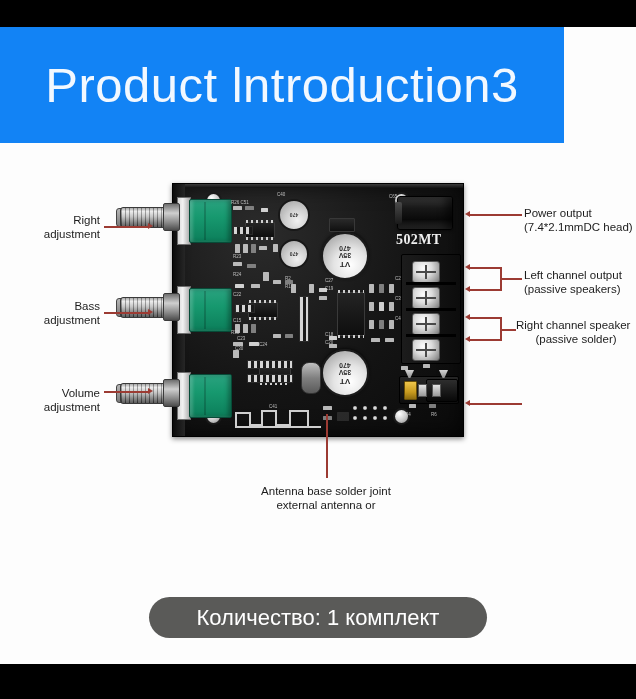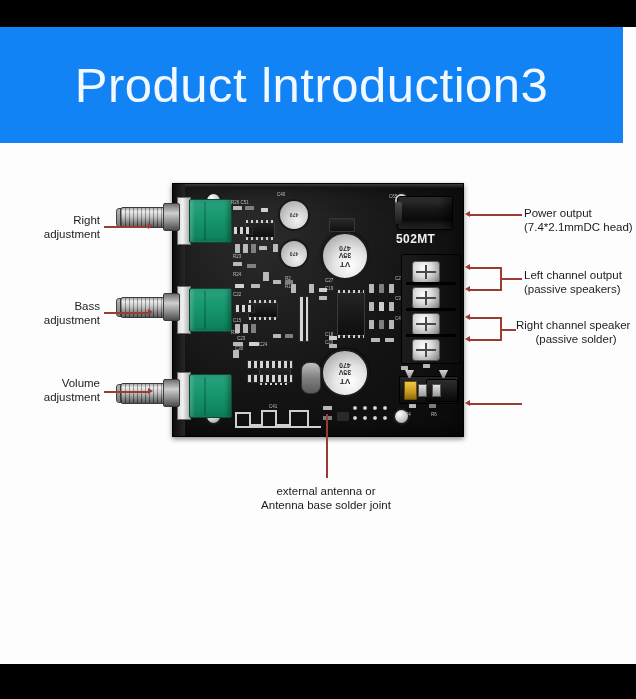--- a/index.html
+++ b/index.html
@@ -12,21 +12,21 @@
     position:relative;
   }
   .stage{position:relative;width:636px;height:699px;background:#fdfdfd;overflow:hidden;}
 
   
   .bar-top{position:absolute;left:0;top:0;width:636px;height:27px;background:#000;}
   .bar-bottom{position:absolute;left:0;top:664px;width:636px;height:35px;background:#000;}
 
   
   .banner{
-    position:absolute;left:0;top:27px;width:623px;height:116px;
+    position:absolute;left:0;top:27px;width:564px;height:116px;
     background:#1283f5;
     display:flex;align-items:center;justify-content:center;
   }
   .banner-title{
     color:#f2f8ff;font-size:49px;font-weight:400;letter-spacing:0.5px;
     line-height:1;white-space:nowrap;
     font-family:"Liberation Sans","DejaVu Sans",sans-serif;
   }
 
   
@@ -230,22 +230,22 @@
     position:absolute;left:26px;top:2px;width:30px;height:21px;border-radius:2px;
     background:linear-gradient(180deg,#2e2e2e,#080808);border:1px solid #000;
   }
   .aux-clip{
     position:absolute;width:9px;height:8px;
     background:linear-gradient(180deg,#d4d4d4,#8f8f8f);
     clip-path:polygon(0 0,100% 0,60% 100%,40% 100%);
   }
 
   .board-silk-502{
-    position:absolute;left:223px;top:48px;color:#f0f0f0;font-size:12px;font-weight:bold;
-    letter-spacing:0.4px;font-family:Liberation Sans, sans-serif;
+    position:absolute;left:223px;top:48px;color:#f0f0f0;font-size:14px;font-weight:bold;
+    letter-spacing:0.4px;font-family:Liberation Serif, serif;
   }
 
   
   .callout{position:absolute;font-size:11.5px;color:#1c1c1c;line-height:1.25;}
   .callout.left{text-align:right;}
   .callout.right{text-align:left;}
   .callout.center{text-align:center;}
   .lead{position:absolute;background:#9c3b33;}
   .lead.h{height:1.6px;}
   .lead.v{width:1.6px;}
@@ -458,21 +458,21 @@
   <div class="lead h" style="left:104px;top:226px;width:46px;"></div>
   <div class="arrowdot r" style="left:148px;top:222.5px;"></div>
 
   <div class="callout left" style="left:20px;top:299px;width:80px;">
     <div>Bass</div>
     <div>adjustment</div>
   </div>
   <div class="lead h" style="left:104px;top:312px;width:46px;"></div>
   <div class="arrowdot r" style="left:148px;top:308.5px;"></div>
 
-  <div class="callout left" style="left:18px;top:376px;width:82px;">
+  <div class="callout left" style="left:18px;top:386px;width:82px;">
     <div>Volume</div>
     <div>adjustment</div>
   </div>
   <div class="lead h" style="left:104px;top:391px;width:46px;"></div>
   <div class="arrowdot r" style="left:148px;top:387.5px;"></div>
 
   <div class="callout right" style="left:524px;top:206px;width:112px;">
     <div>Power output</div>
     <div>(7.4*2.1mmDC head)</div>
   </div>
@@ -499,19 +499,22 @@
   <div class="lead v" style="left:500px;top:317px;height:23px;"></div>
   <div class="lead h" style="left:500px;top:329px;width:16px;"></div>
   <div class="arrowdot l" style="left:465px;top:313.8px;"></div>
   <div class="arrowdot l" style="left:465px;top:335.8px;"></div>
 
   <div class="lead h" style="left:470px;top:403px;width:52px;"></div>
   <div class="arrowdot l" style="left:465px;top:399.8px;"></div>
 
   <div class="lead v" style="left:326px;top:414px;height:64px;"></div>
   <div class="callout center" style="left:226px;top:484px;width:200px;">
+    <div>Antenna base solder joint</div>
     <div>external antenna or</div>
-    <div>Antenna base solder joint</div>
-  </div>
-
+  </div>
+
+  <div class="caption-pill">
+    <span class="caption-text">Количество: 1 комплект</span>
+  </div>
 
   <div class="bar-bottom"></div>
 </div>
 
 </body></html>

